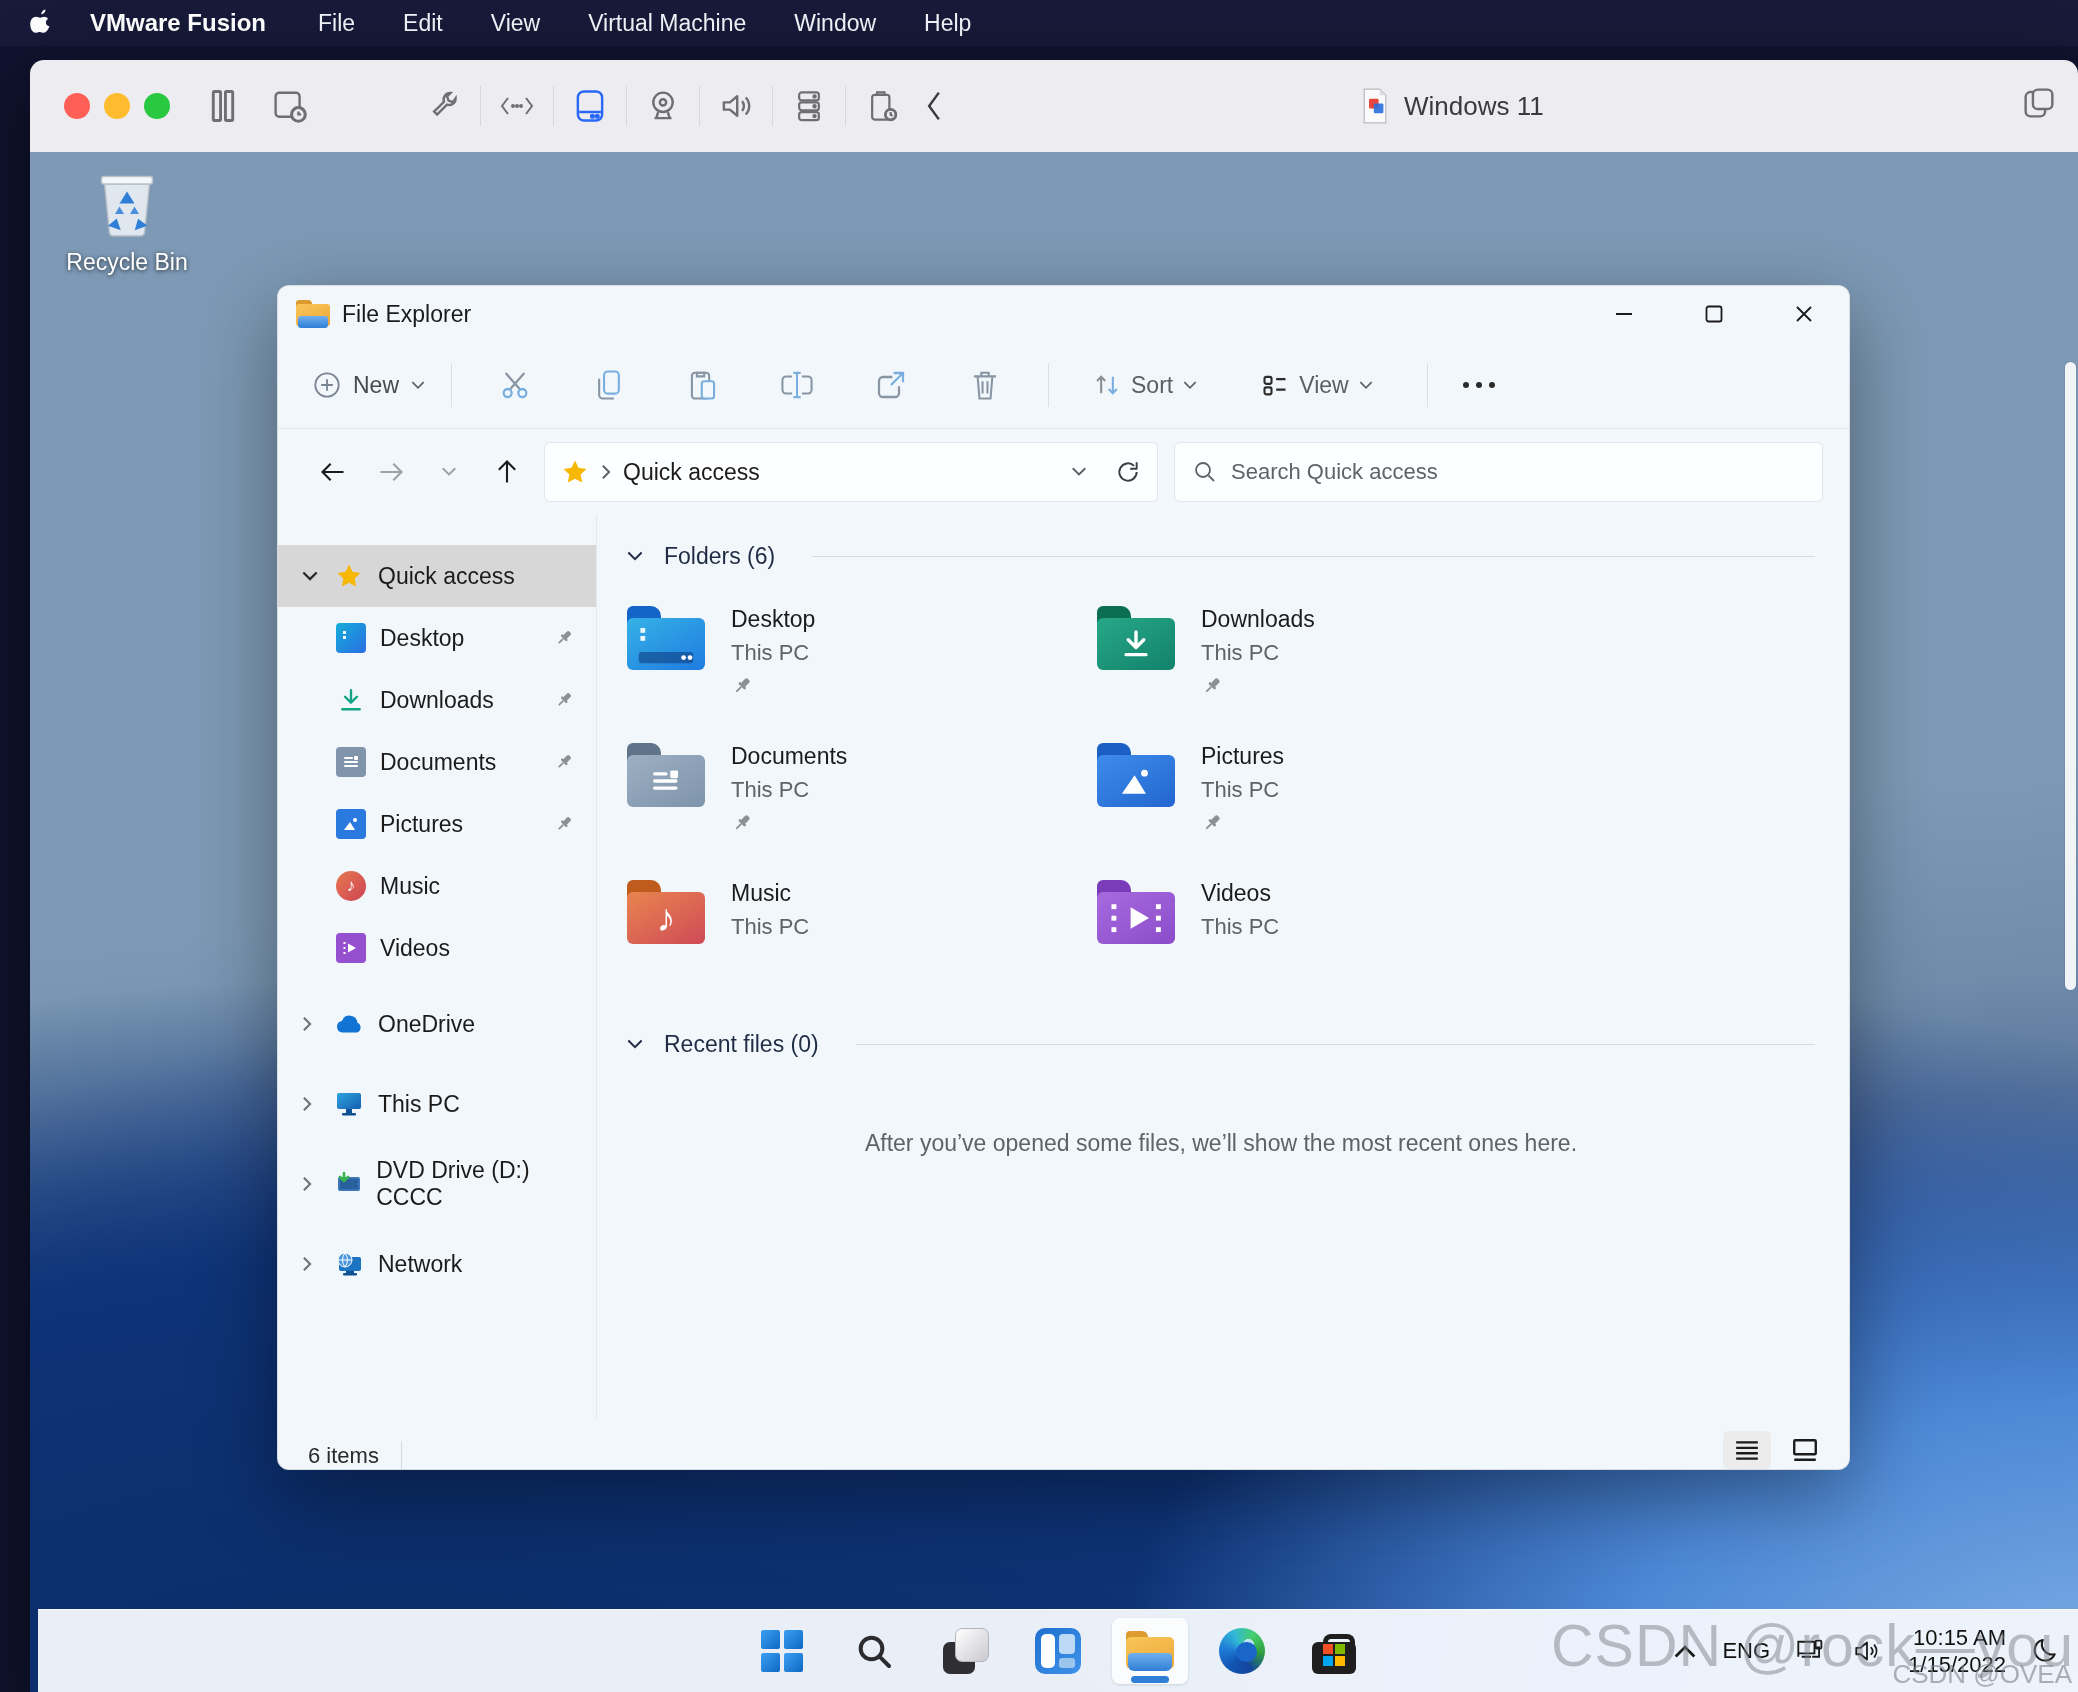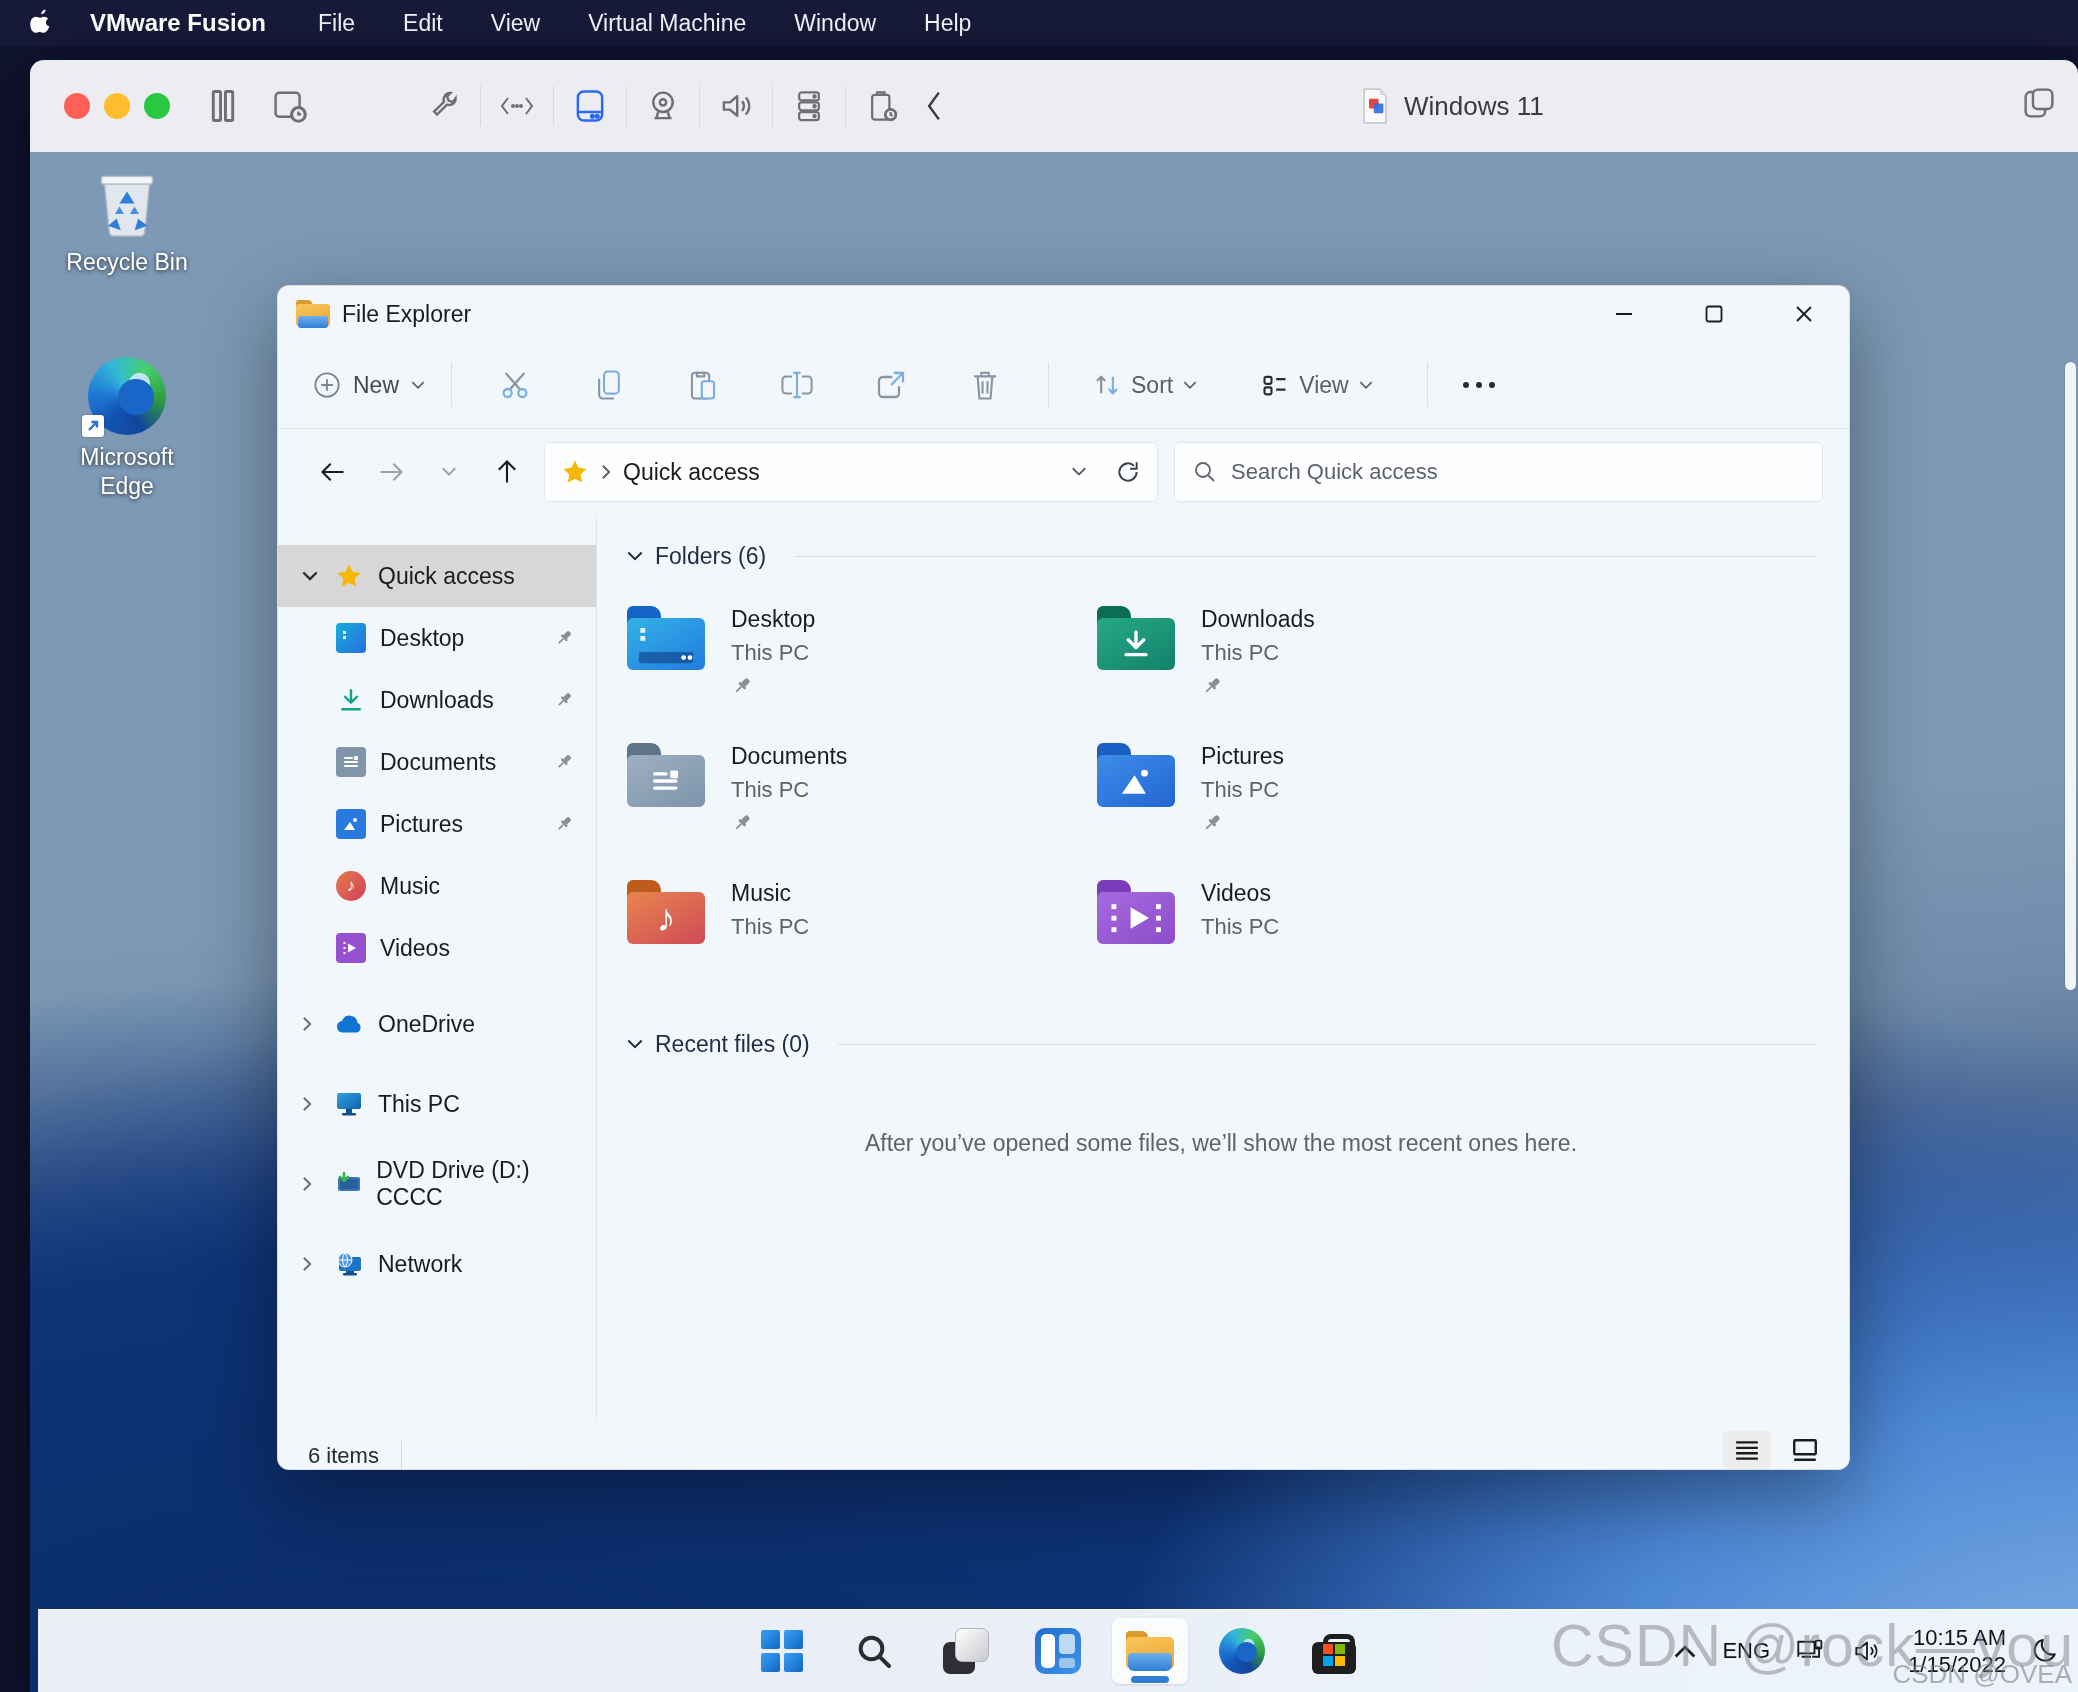--- a/index.html
+++ b/index.html
@@ -73,21 +73,21 @@
   .sidebar{width:318px;flex:0 0 auto;border-right:1px solid #e3e8ee;padding-top:30px;font-size:23px;color:#1b1b1b}
   .srow{height:62px;display:flex;align-items:center;padding-left:24px}
   .srow .twisty{width:32px;display:flex;align-items:center;color:#444}
   .srow .sicon{width:30px;height:30px;margin-right:14px;display:flex;align-items:center;justify-content:center}
   .srow.sel{background:#d7d7d7}
   .srow.child{padding-left:58px}
   .srow.root{height:70px;margin-top:10px}
   .spin{margin-left:auto;margin-right:22px;color:#8b9096}
 
   .mainpane{flex:1;padding:28px 34px 0 30px;position:relative;min-width:0}
-  .sec-head{display:flex;align-items:center;gap:12px;color:#1f2c44;font-size:23px}
+  .sec-head{display:flex;align-items:center;gap:21px;color:#1f2c44;font-size:23px}
   .sec-rule{flex:1;height:1px;background:#d8dde3;margin-left:16px}
   .tiles{margin-top:36px;display:grid;grid-template-columns:470px 470px;row-gap:46px}
   .tile{display:flex;gap:26px;align-items:flex-start}
   .tile .tname{font-size:23px;color:#1b1b1b;margin-bottom:7px}
   .tile .tsub{font-size:22px;color:#5f6368;margin-bottom:9px}
   .recent{margin-top:82px}
   .empty-msg{margin-top:72px;text-align:center;color:#5f6368;font-size:23px}
 
   .statusbar{height:50px;display:flex;align-items:flex-end;padding:0 20px 0 30px;flex:0 0 auto;font-size:22px;color:#2b2b2b}
   .sb-div{width:1px;height:28px;background:#d5d9de;margin-left:22px}
@@ -287,30 +287,20 @@
           <rect x="5" y="8" width="34" height="5" rx="1.5" fill="#f4f7fa" stroke="#b9c1c9"></rect>
           <g fill="#2f7fd8">
             <path d="M22 18l5 8h-10z"></path>
             <path d="M14.5 36l-4 6.5 9 .2z" transform="rotate(18 15 38)"></path>
             <path d="M30 36l4.5 6.5-9 .2z" transform="rotate(-18 30 38)"></path>
             <path d="M17 28l-3 5h6z" opacity=".85"></path>
             <path d="M27 28l3 5h-6z" opacity=".85"></path>
           </g>
         </svg>
         <span class="dlabel">Recycle Bin</span>
-      </div>
-      <div class="dicon di-edge">
-        <span class="edge-ball">
-          <span class="shortcut-badge">
-              <svg width="14" height="14" viewBox="0 0 14 14" fill="none" stroke="#2b6fd4" stroke-width="2.4">
-                <path d="M3 11L11 3M5.5 3H11v5.5"></path>
-              </svg>
-            </span>
-        </span>
-        <span class="dlabel">Microsoft Edge</span>
       </div>
 
       <div class="explorer">
 
         <div class="ex-titlebar">
           <span style="position:relative;width:34px;height:28px">
             <i style="position:absolute;left:0;top:0;width:16px;height:9px;border-radius:3px 4px 0 0;background:#dd9a2e"></i>
             <i style="position:absolute;left:0;right:0;bottom:2px;height:22px;border-radius:3px;background:linear-gradient(160deg,#f9c65a,#eda636)"></i>
             <i style="position:absolute;left:2px;right:2px;bottom:0;height:12px;border-radius:3px;background:linear-gradient(180deg,#6fb0ee,#2f7fd6)"></i>
           </span>

